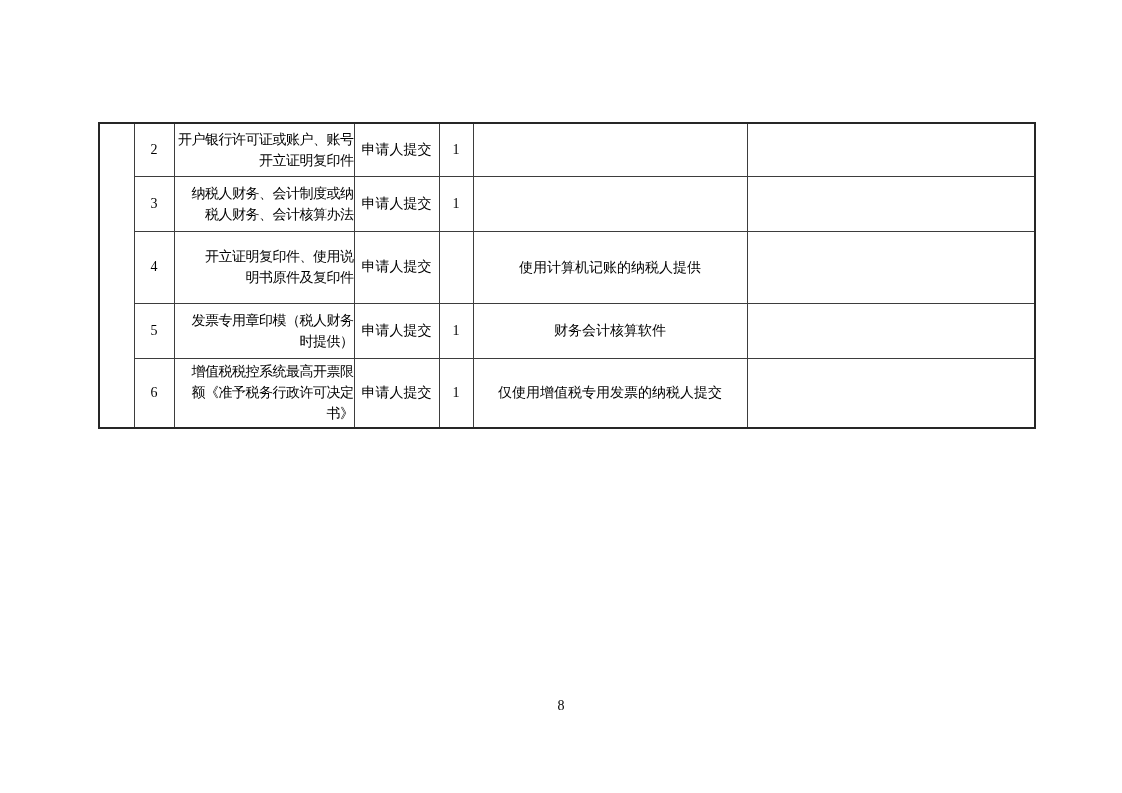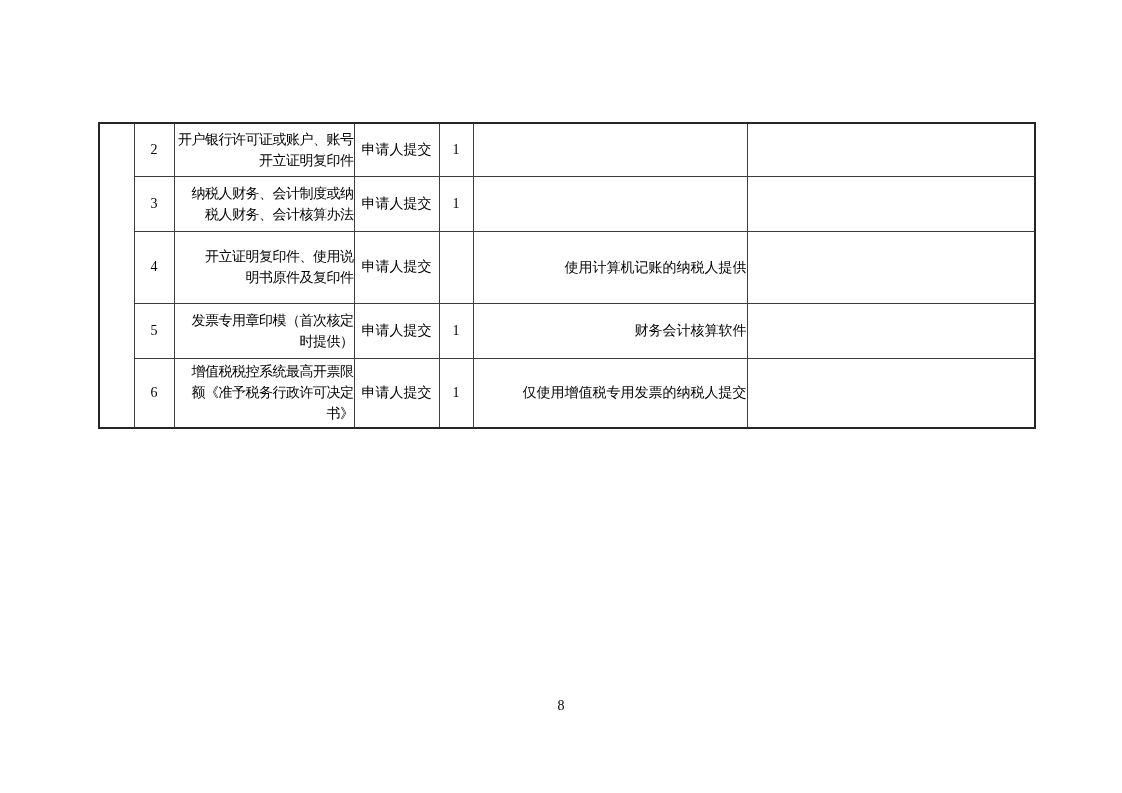--- a/index.html
+++ b/index.html
@@ -48,21 +48,21 @@
   .cell-desc {
     white-space: pre-line;
     line-height: 21px;
     padding: 2px 1px 2px 2px;
     letter-spacing: -0.5px;
     text-align: right;
   }
   .cell-rem {
     line-height: 21px;
     padding: 2px 2px 2px 3px;
-    text-align: right;
+    text-align: center;
     margin-left: 43px;
   }
   .page-num {
     position: absolute;
     top: 698px;
     left: 0;
     width: 1122px;
     text-align: center;
     font-size: 14px;
     color: #000000;
@@ -107,21 +107,21 @@
         <td class="cell-num">4</td>
         <td class="cell-desc">开立证明复印件、使用说
 明书原件及复印件</td>
         <td class="cell-sub">申请人提交</td>
         <td class="cell-qty"></td>
         <td class="cell-rem">使用计算机记账的纳税人提供</td>
         <td class="cell-blank"></td>
       </tr>
       <tr class="row-5">
         <td class="cell-num">5</td>
-        <td class="cell-desc">发票专用章印模（首次核定
+        <td class="cell-desc">发票专用章印模（税人财务
 时提供）</td>
         <td class="cell-sub">申请人提交</td>
         <td class="cell-qty">1</td>
         <td class="cell-rem">财务会计核算软件</td>
         <td class="cell-blank"></td>
       </tr>
       <tr class="row-6">
         <td class="cell-num">6</td>
         <td class="cell-desc">增值税税控系统最高开票限
 额《准予税务行政许可决定

